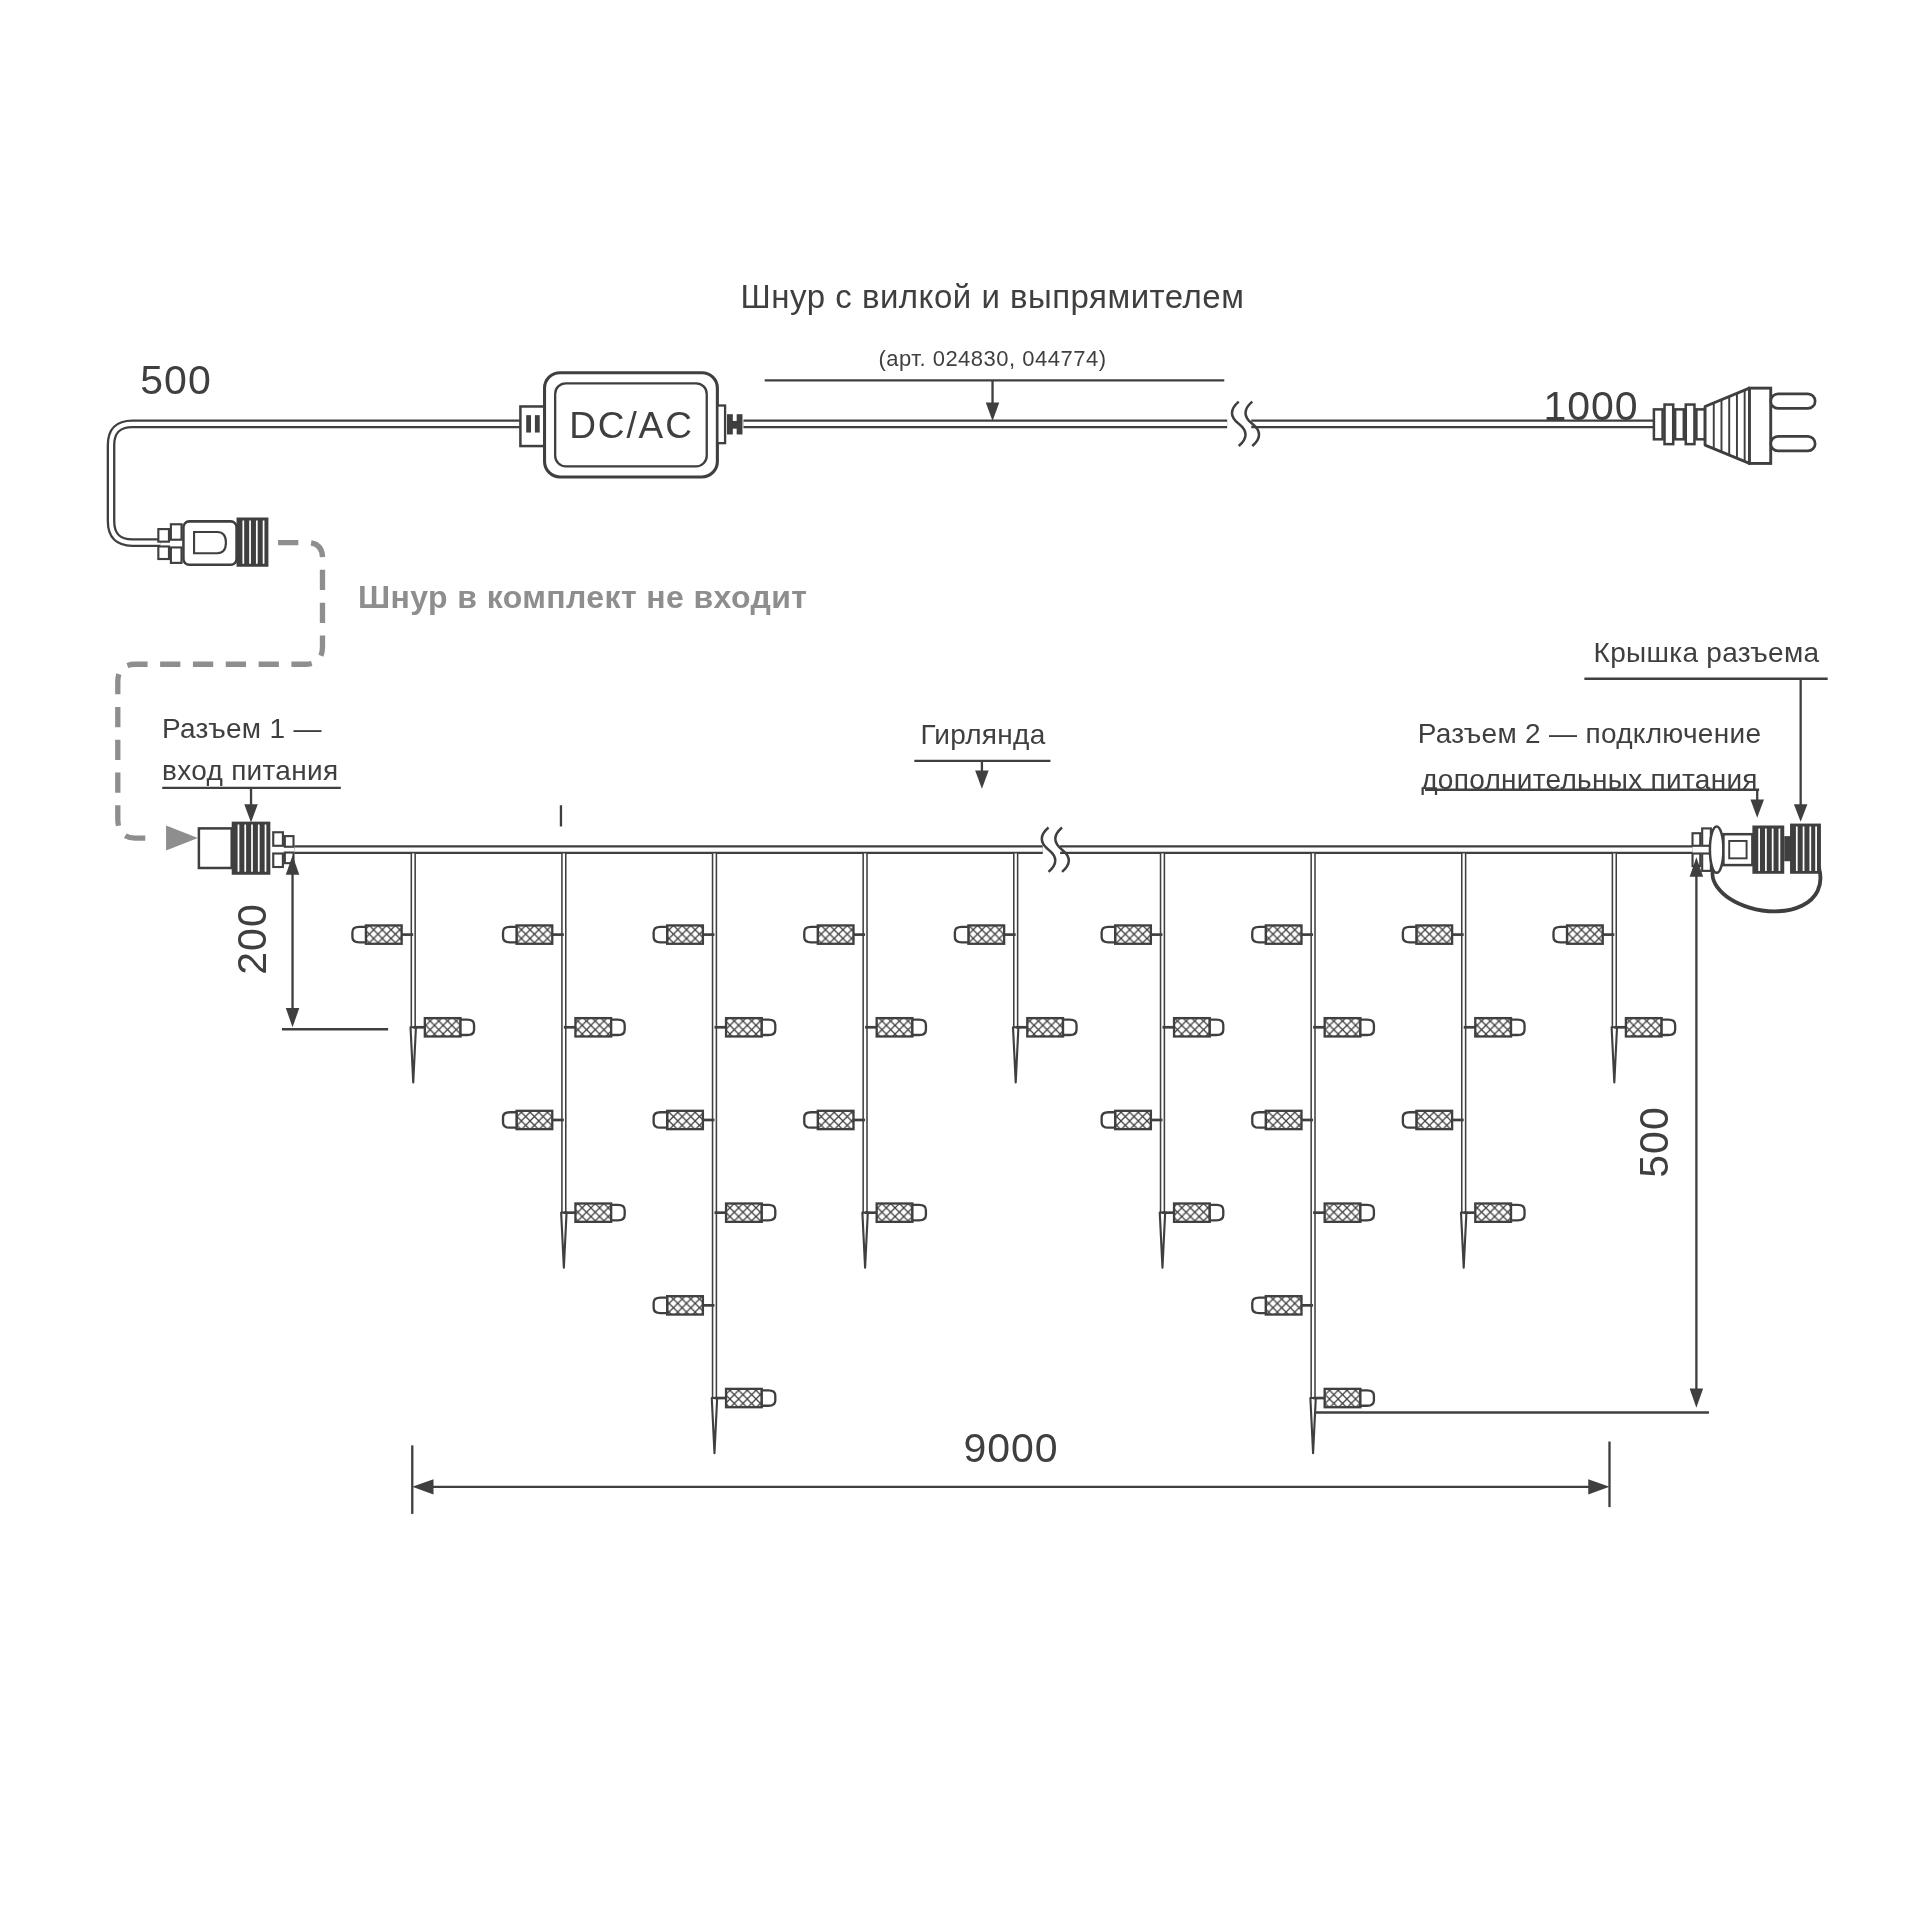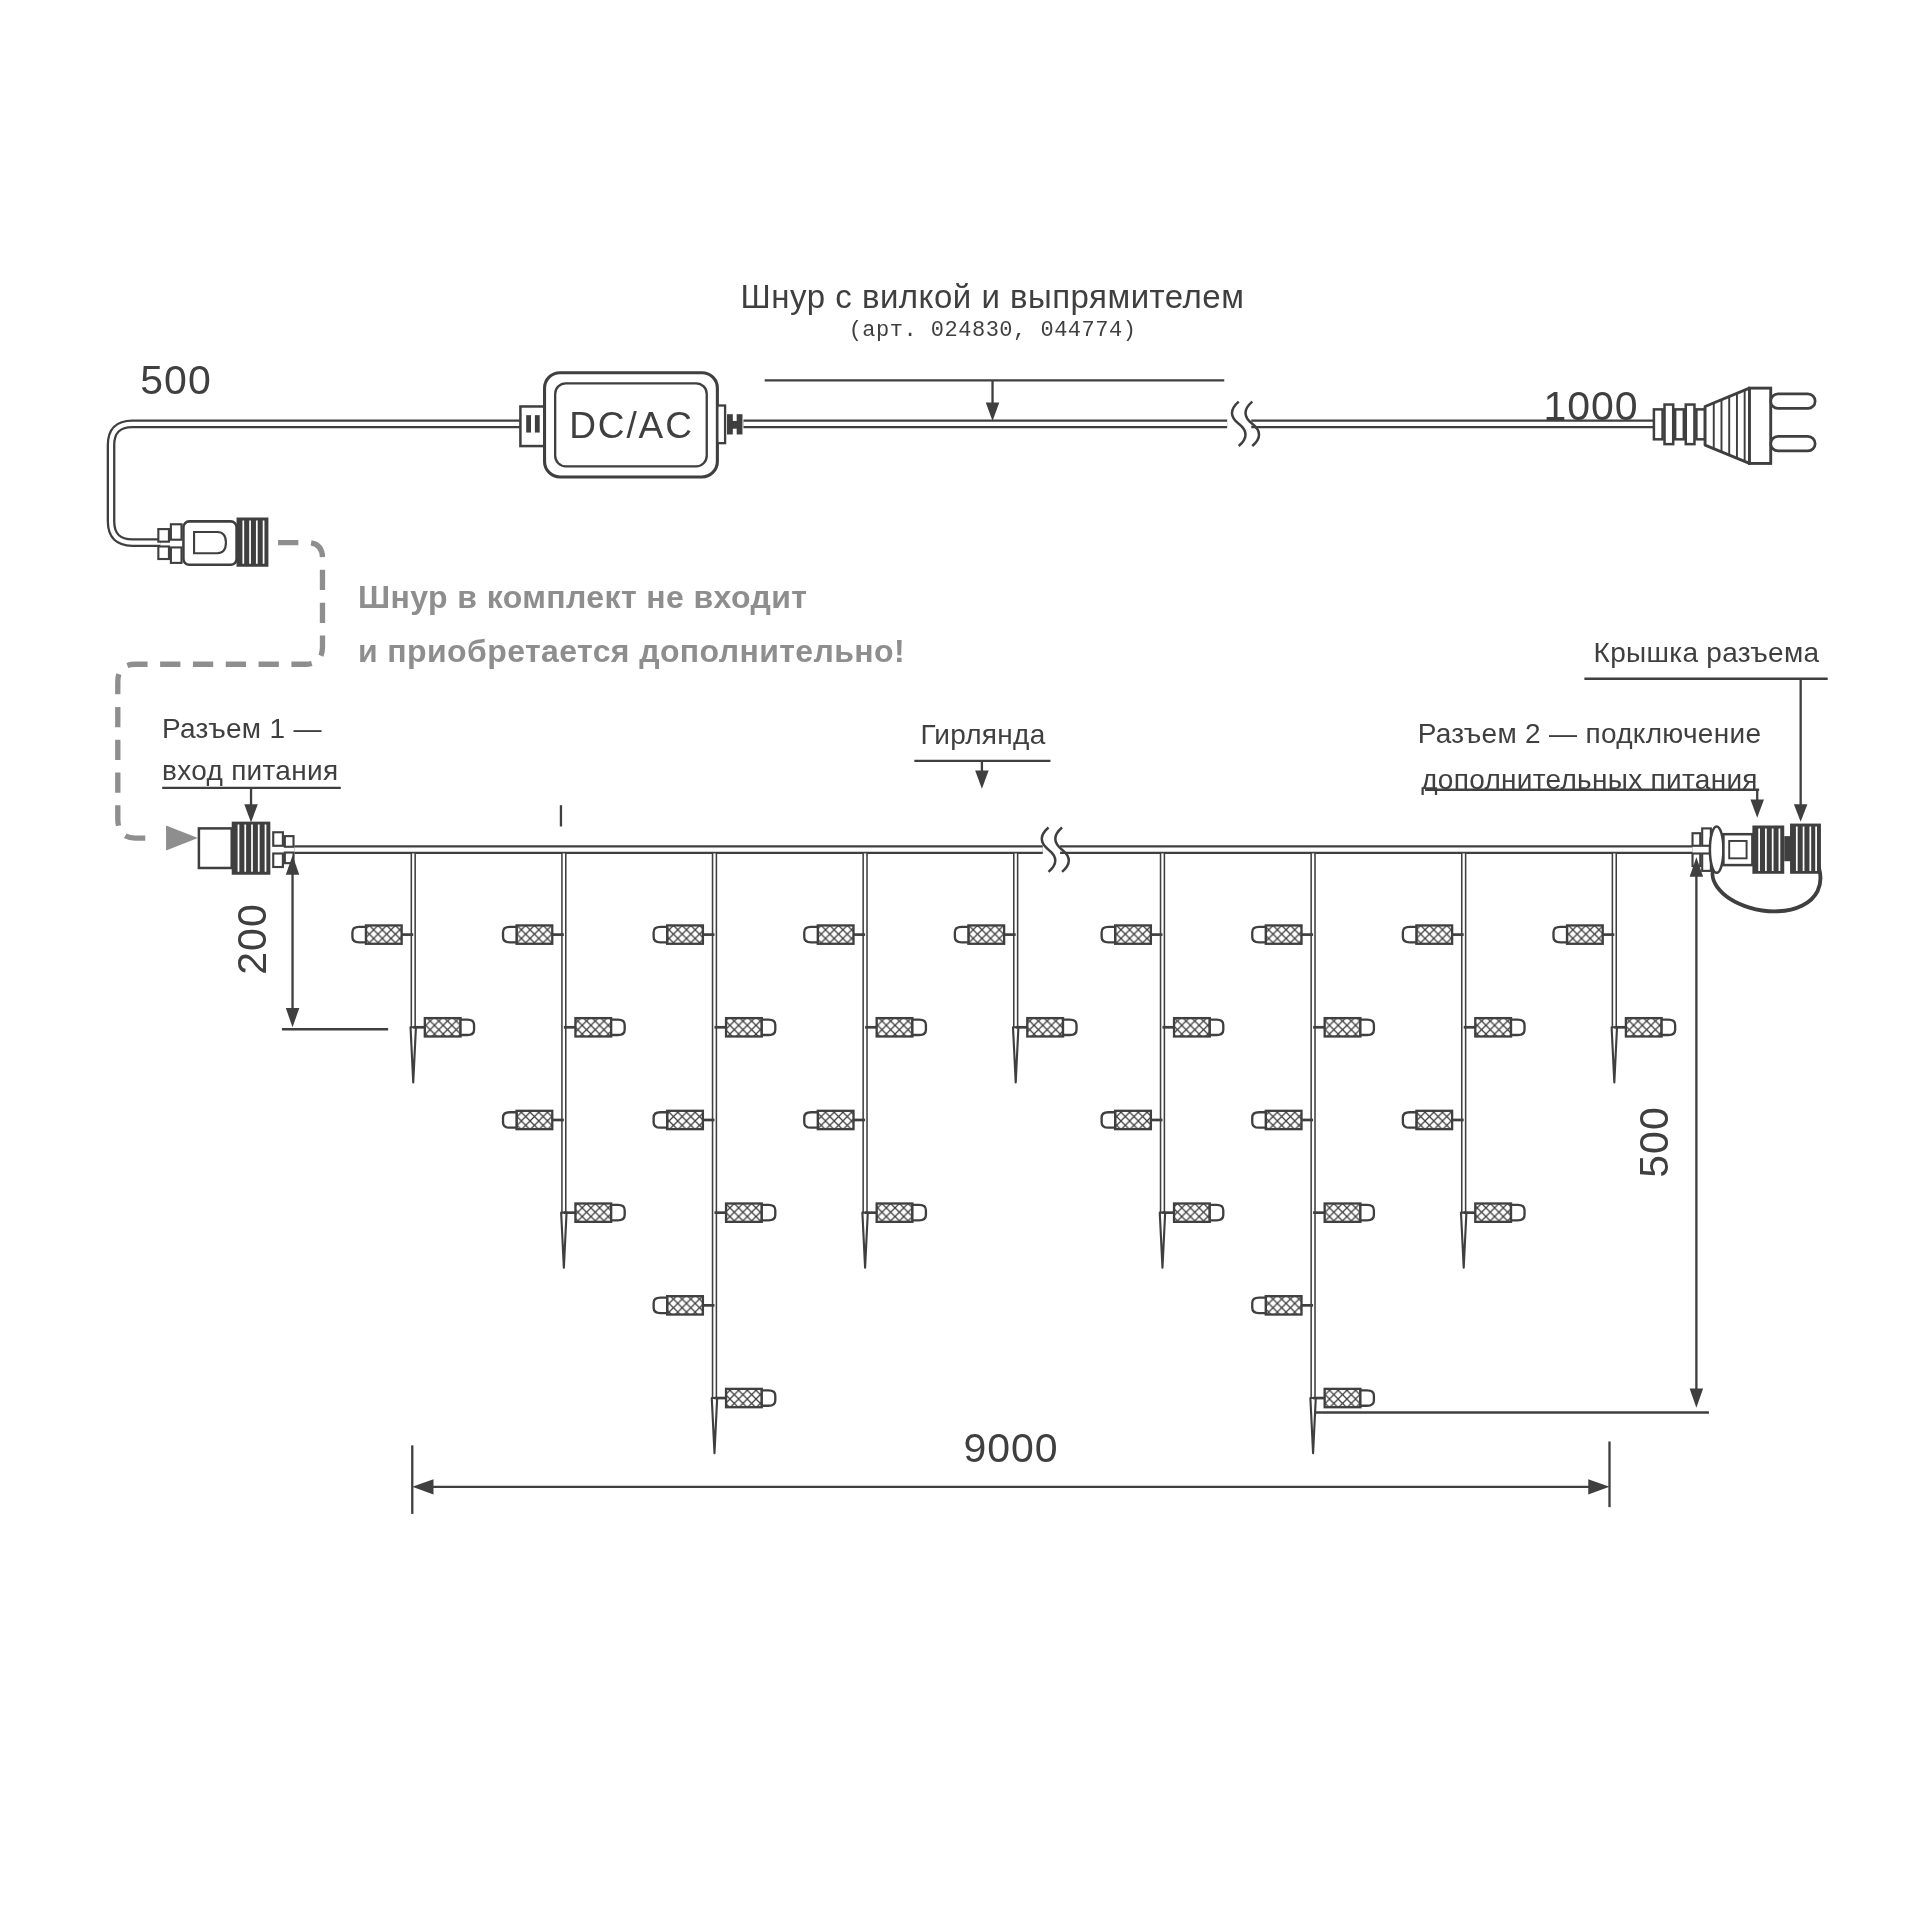--- a/index.html
+++ b/index.html
@@ -427,27 +427,26 @@
         <polygon points="1667,1540 1645,1532 1645,1548" fill="#3f3f3f"></polygon>
       </g>
     </g>
   </svg>
 
   <div class="lbl num center" style="left:118px;top:357px;width:116px;">500</div>
 
   <div class="lbl num center" style="left:1533px;top:353px;width:116px;margin-top:30px;">1000</div>
 
   <div class="lbl caption center" style="left:674px;top:278px;width:637px;">Шнур с вилкой и выпрямителем</div>
-  <div class="lbl subcaption center" style="left:674px;top:318px;width:637px;font-family:Liberation Mono, monospace;">(арт. 024830, 044774)</div>
+  <div class="lbl subcaption center" style="left:674px;top:346px;width:637px;">(арт. 024830, 044774)</div>
 
   <div class="lbl dcac center" style="left:545px;top:405px;width:173px;">DC/AC</div>
 
   <div class="lbl note" style="left:358px;top:570px;width:560px;">
     <div>Шнур в комплект не входит</div>
-    <div>и приобретается дополнительно!</div>
   </div>
 
   <div class="lbl anno" style="left:162px;top:708px;width:222px;line-height:1.5;">
     <div>Разъем 1 —</div>
     <div>вход питания</div>
   </div>
 
   <div class="lbl anno center" style="left:906px;top:719px;width:154px;text-align:center;">Гирлянда</div>
 
   <div class="lbl anno center" style="left:1574px;top:637px;width:265px;">Крышка разъема</div>

